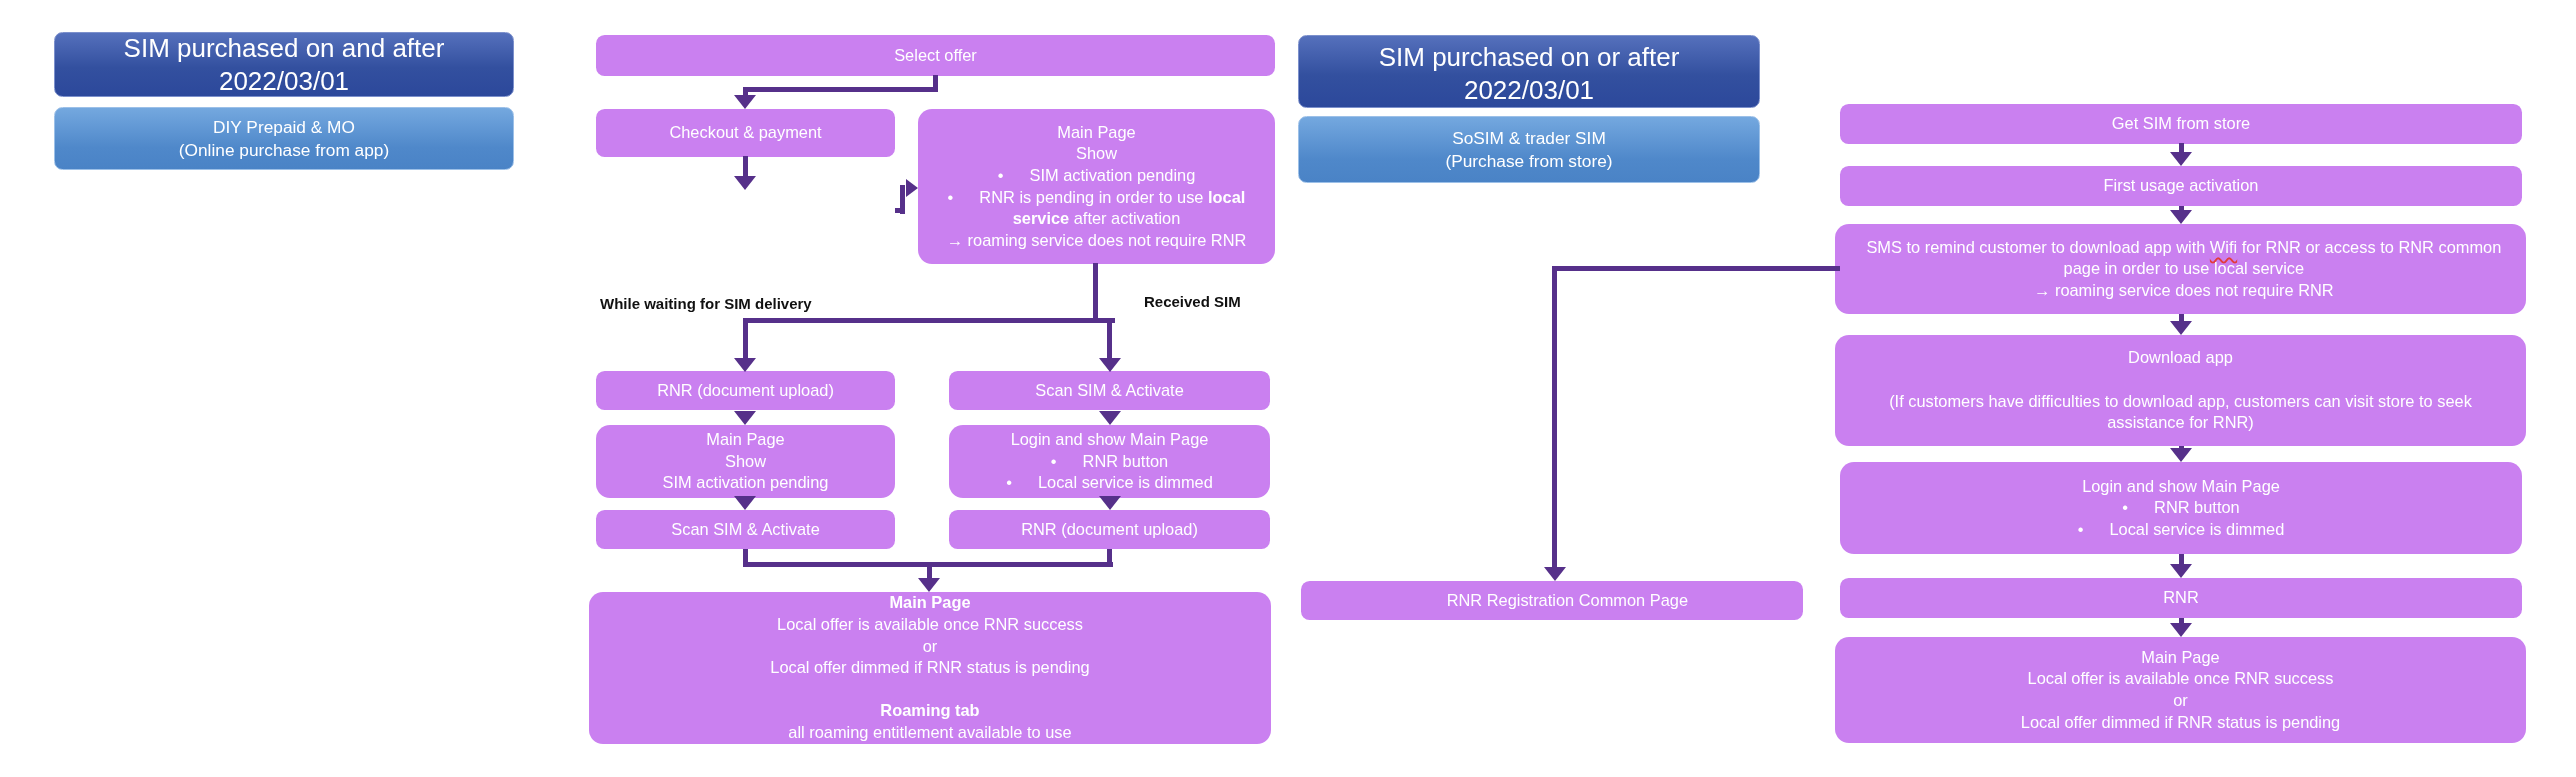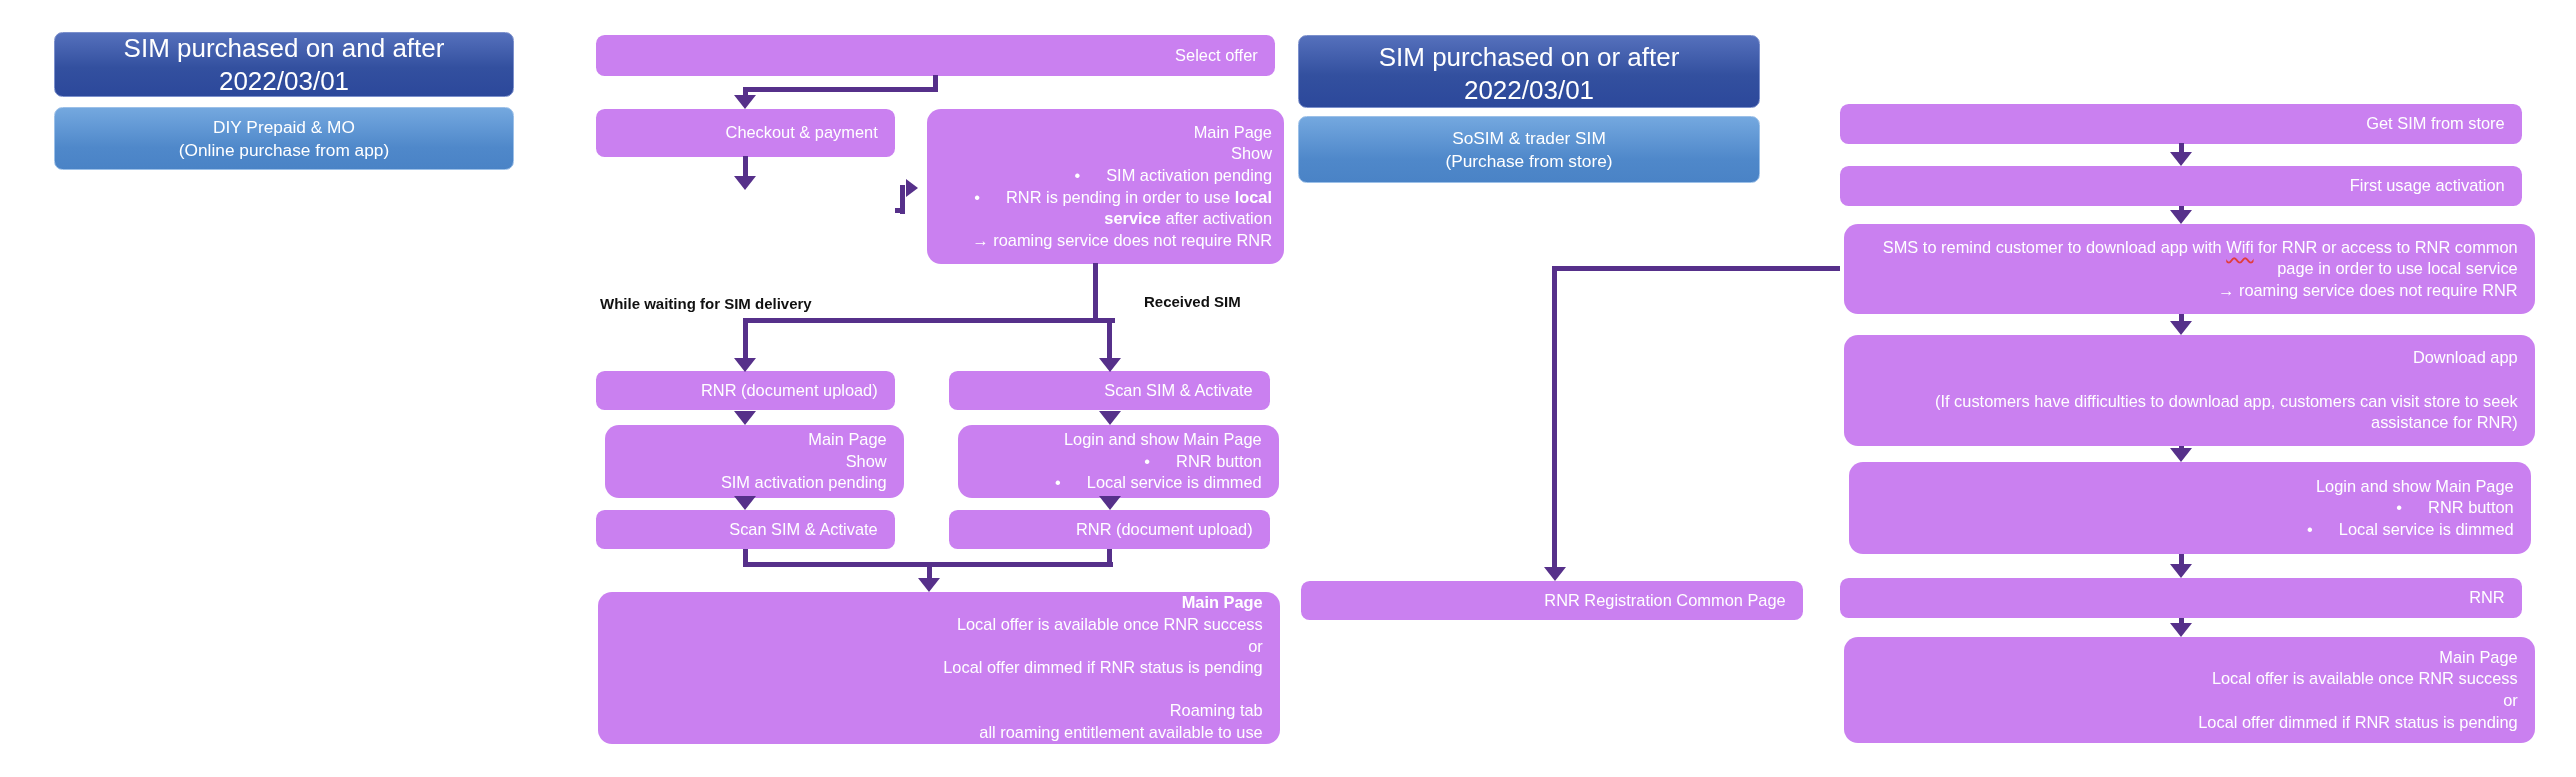--- a/index.html
+++ b/index.html
@@ -11,24 +11,24 @@
   }
   html,body{margin:0;padding:0;background:#ffffff;}
   *{box-sizing:border-box;}
   #canvas{
     position:relative;width:2576px;height:777px;overflow:hidden;background:#ffffff;
     font-family:"Liberation Sans", sans-serif;
   }
   .pbox{
     position:absolute;background:var(--box-purple);color:var(--white);
     border-radius:8.6px;display:flex;flex-direction:column;justify-content:center;
-    align-items:center;text-align:right;font-size:16.4px;line-height:21.6px;
+    align-items:center;text-align:center;font-size:16.4px;line-height:21.6px;
     padding:3.5px 17.3px;
   }
-  .pbox.big{border-radius:14px;margin-left:9px;}
+  .pbox.big{border-radius:14px;}
   .pbox .line{min-height:21.6px;width:100%;}
   .bullet{display:inline-block;margin-right:26px;}
   .wavy{text-decoration:underline wavy var(--wavy);text-decoration-thickness:1.7px;text-underline-offset:3.5px;}
   .hdr{
     position:absolute;color:var(--white);display:flex;flex-direction:column;
     justify-content:center;align-items:center;text-align:center;border-radius:8.6px;
   }
   .hdr-dark{
     background:linear-gradient(180deg,#5570bc 0%,#33509f 55%,#2c489b 100%);
     border:1.7px solid #7c90cc;font-size:26px;line-height:33px;
@@ -104,21 +104,21 @@
   <div class="pbox" style="left:949px;top:510px;width:321px;height:39px;">
       <div class="line"><span>RNR (document upload)</span></div>
     </div>
 
   <div class="pbox big" style="left:589px;top:592px;width:682px;height:152px;">
       <div class="line"><span style="font-weight: 700;">Main Page</span></div>
       <div class="line"><span>Local offer is available once RNR success</span></div>
       <div class="line"><span>or</span></div>
       <div class="line"><span>Local offer dimmed if RNR status is pending</span></div>
       <div class="line">&nbsp;</div>
-      <div class="line"><span style="font-weight: 400;">Roaming tab</span></div>
+      <div class="line"><span style="font-weight: 700;">Roaming tab</span></div>
       <div class="line"><span>all roaming entitlement available to use</span></div>
     </div>
 
   <div class="vline" style="left:933px;top:75px;height:12px;"></div>
   <div class="hline" style="left:743px;top:87px;width:195px;"></div>
   <div class="vline" style="left:743px;top:87px;height:9.5px;"></div>
   <div class="ah-down" style="left:734px;top:95px;"></div>
 
   <div class="vline" style="left:743px;top:156px;height:21.6px;"></div>
   <div class="ah-down" style="left:734px;top:176px;"></div>

